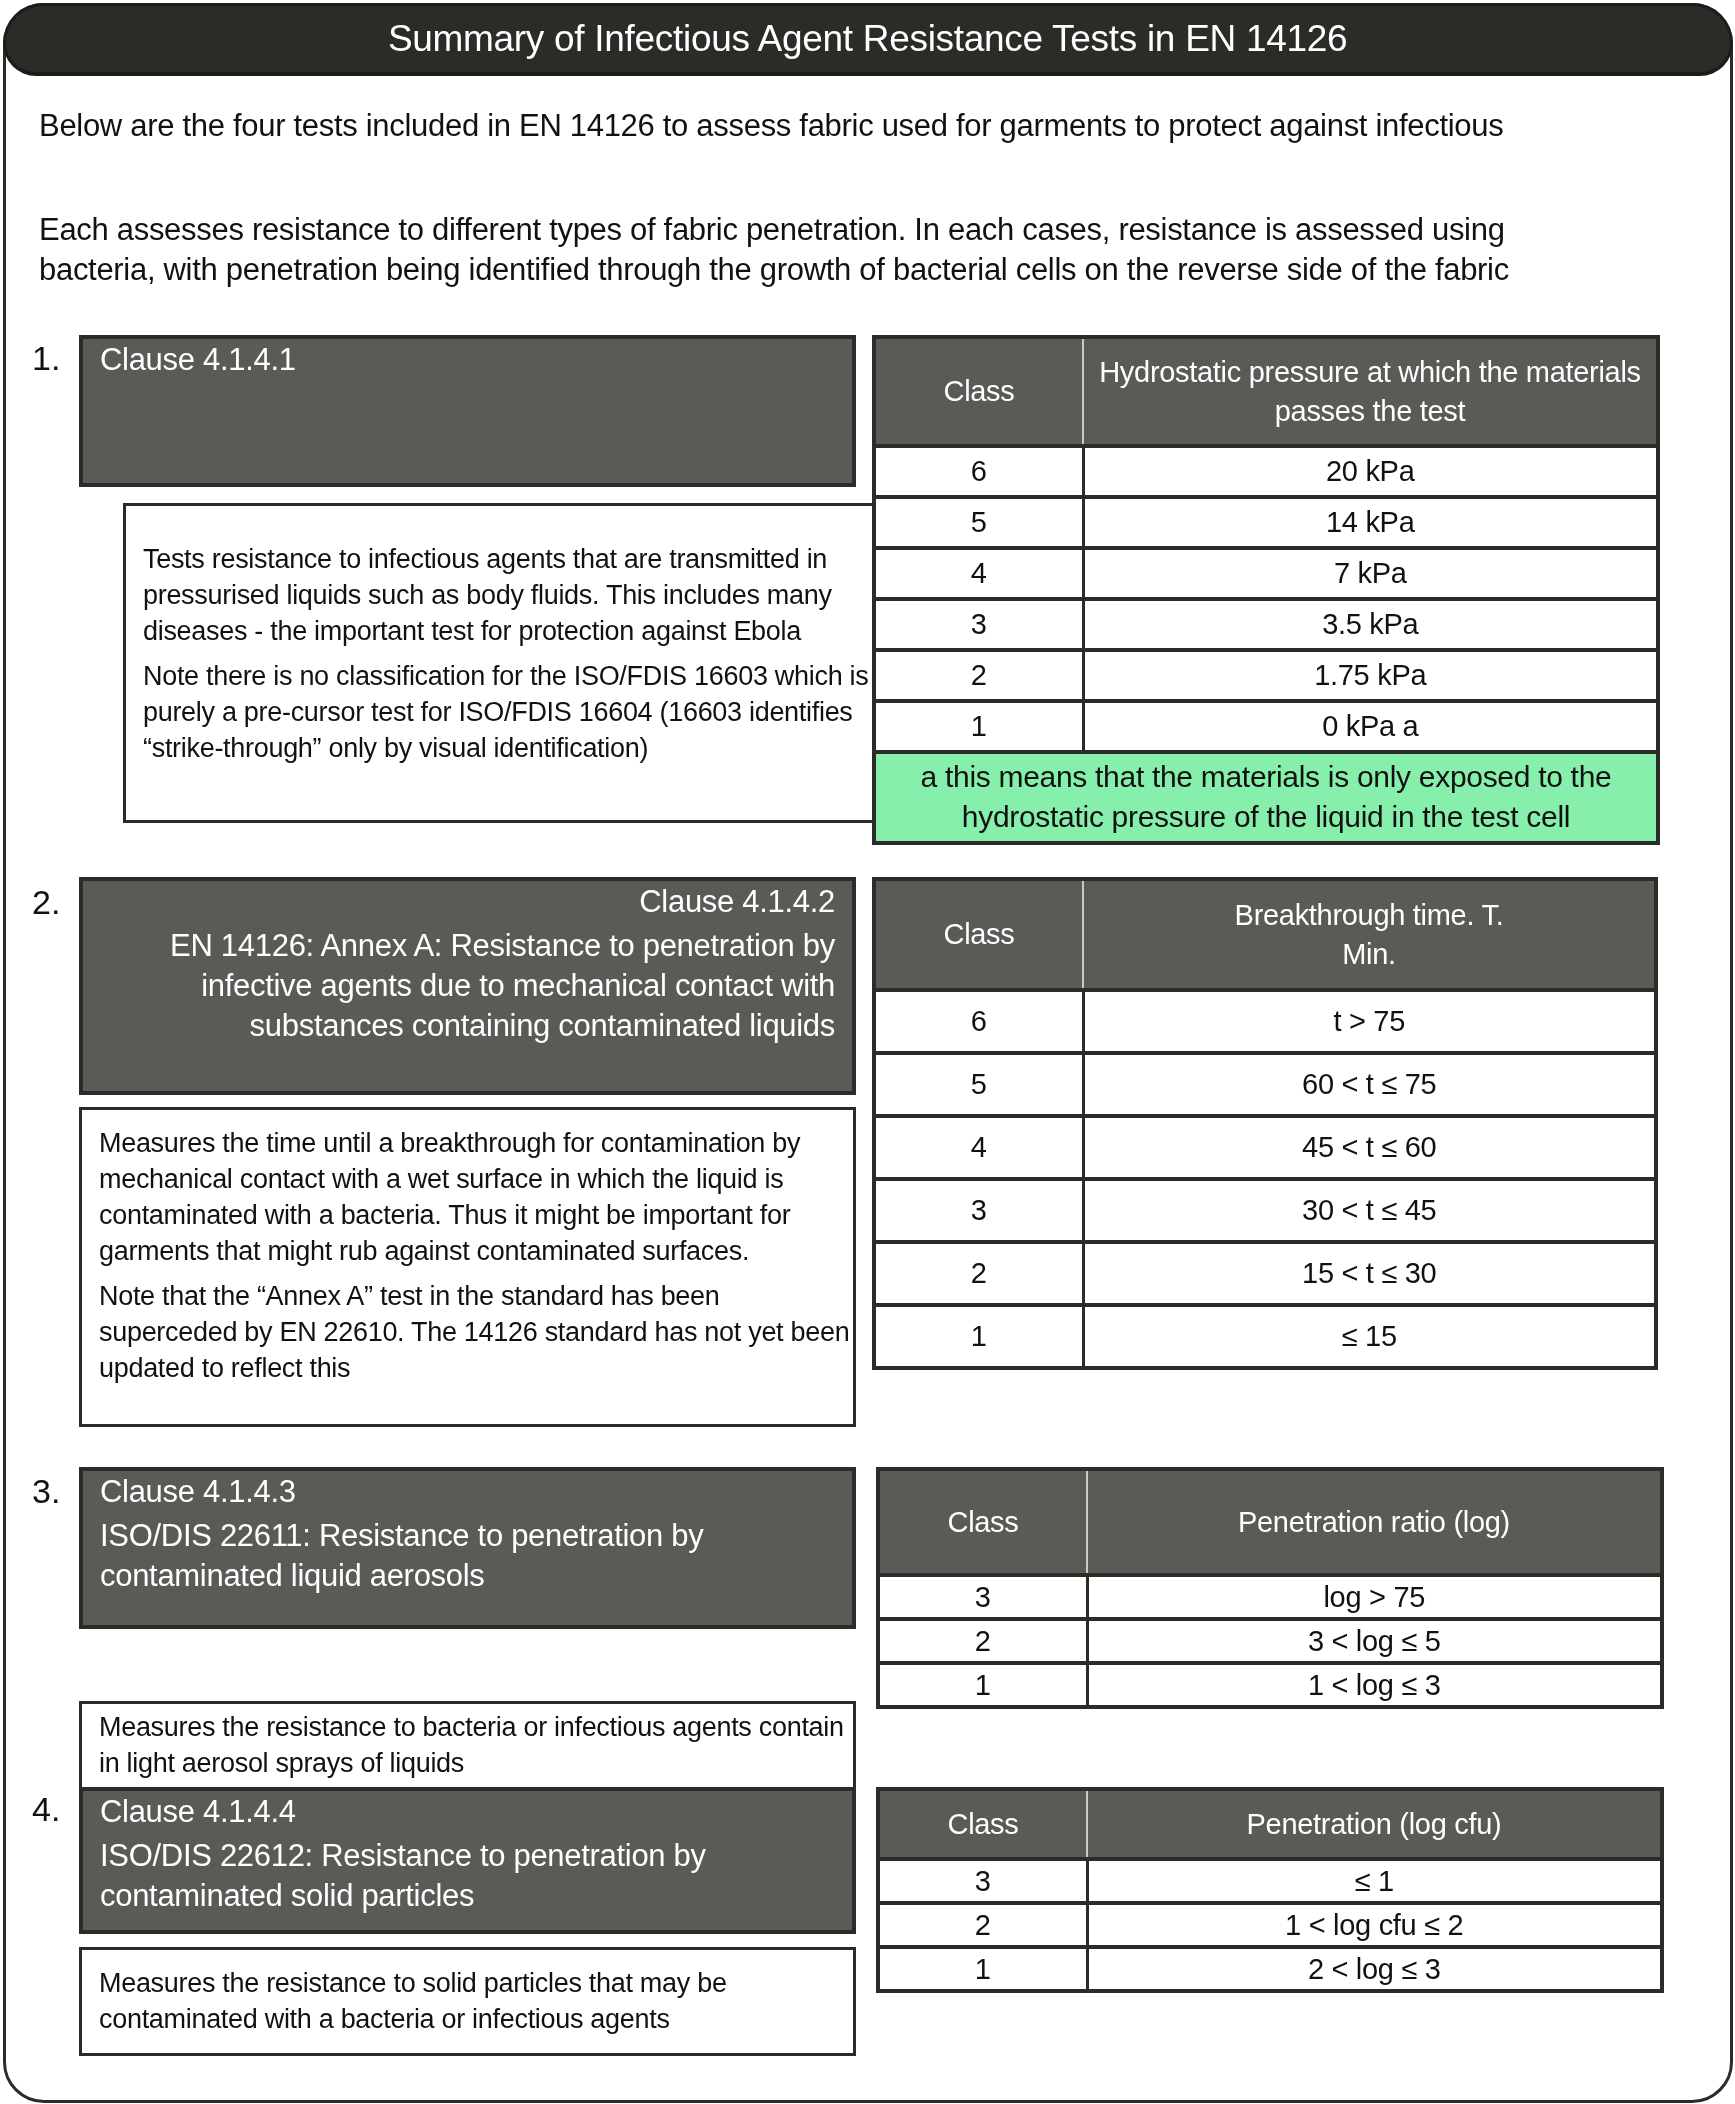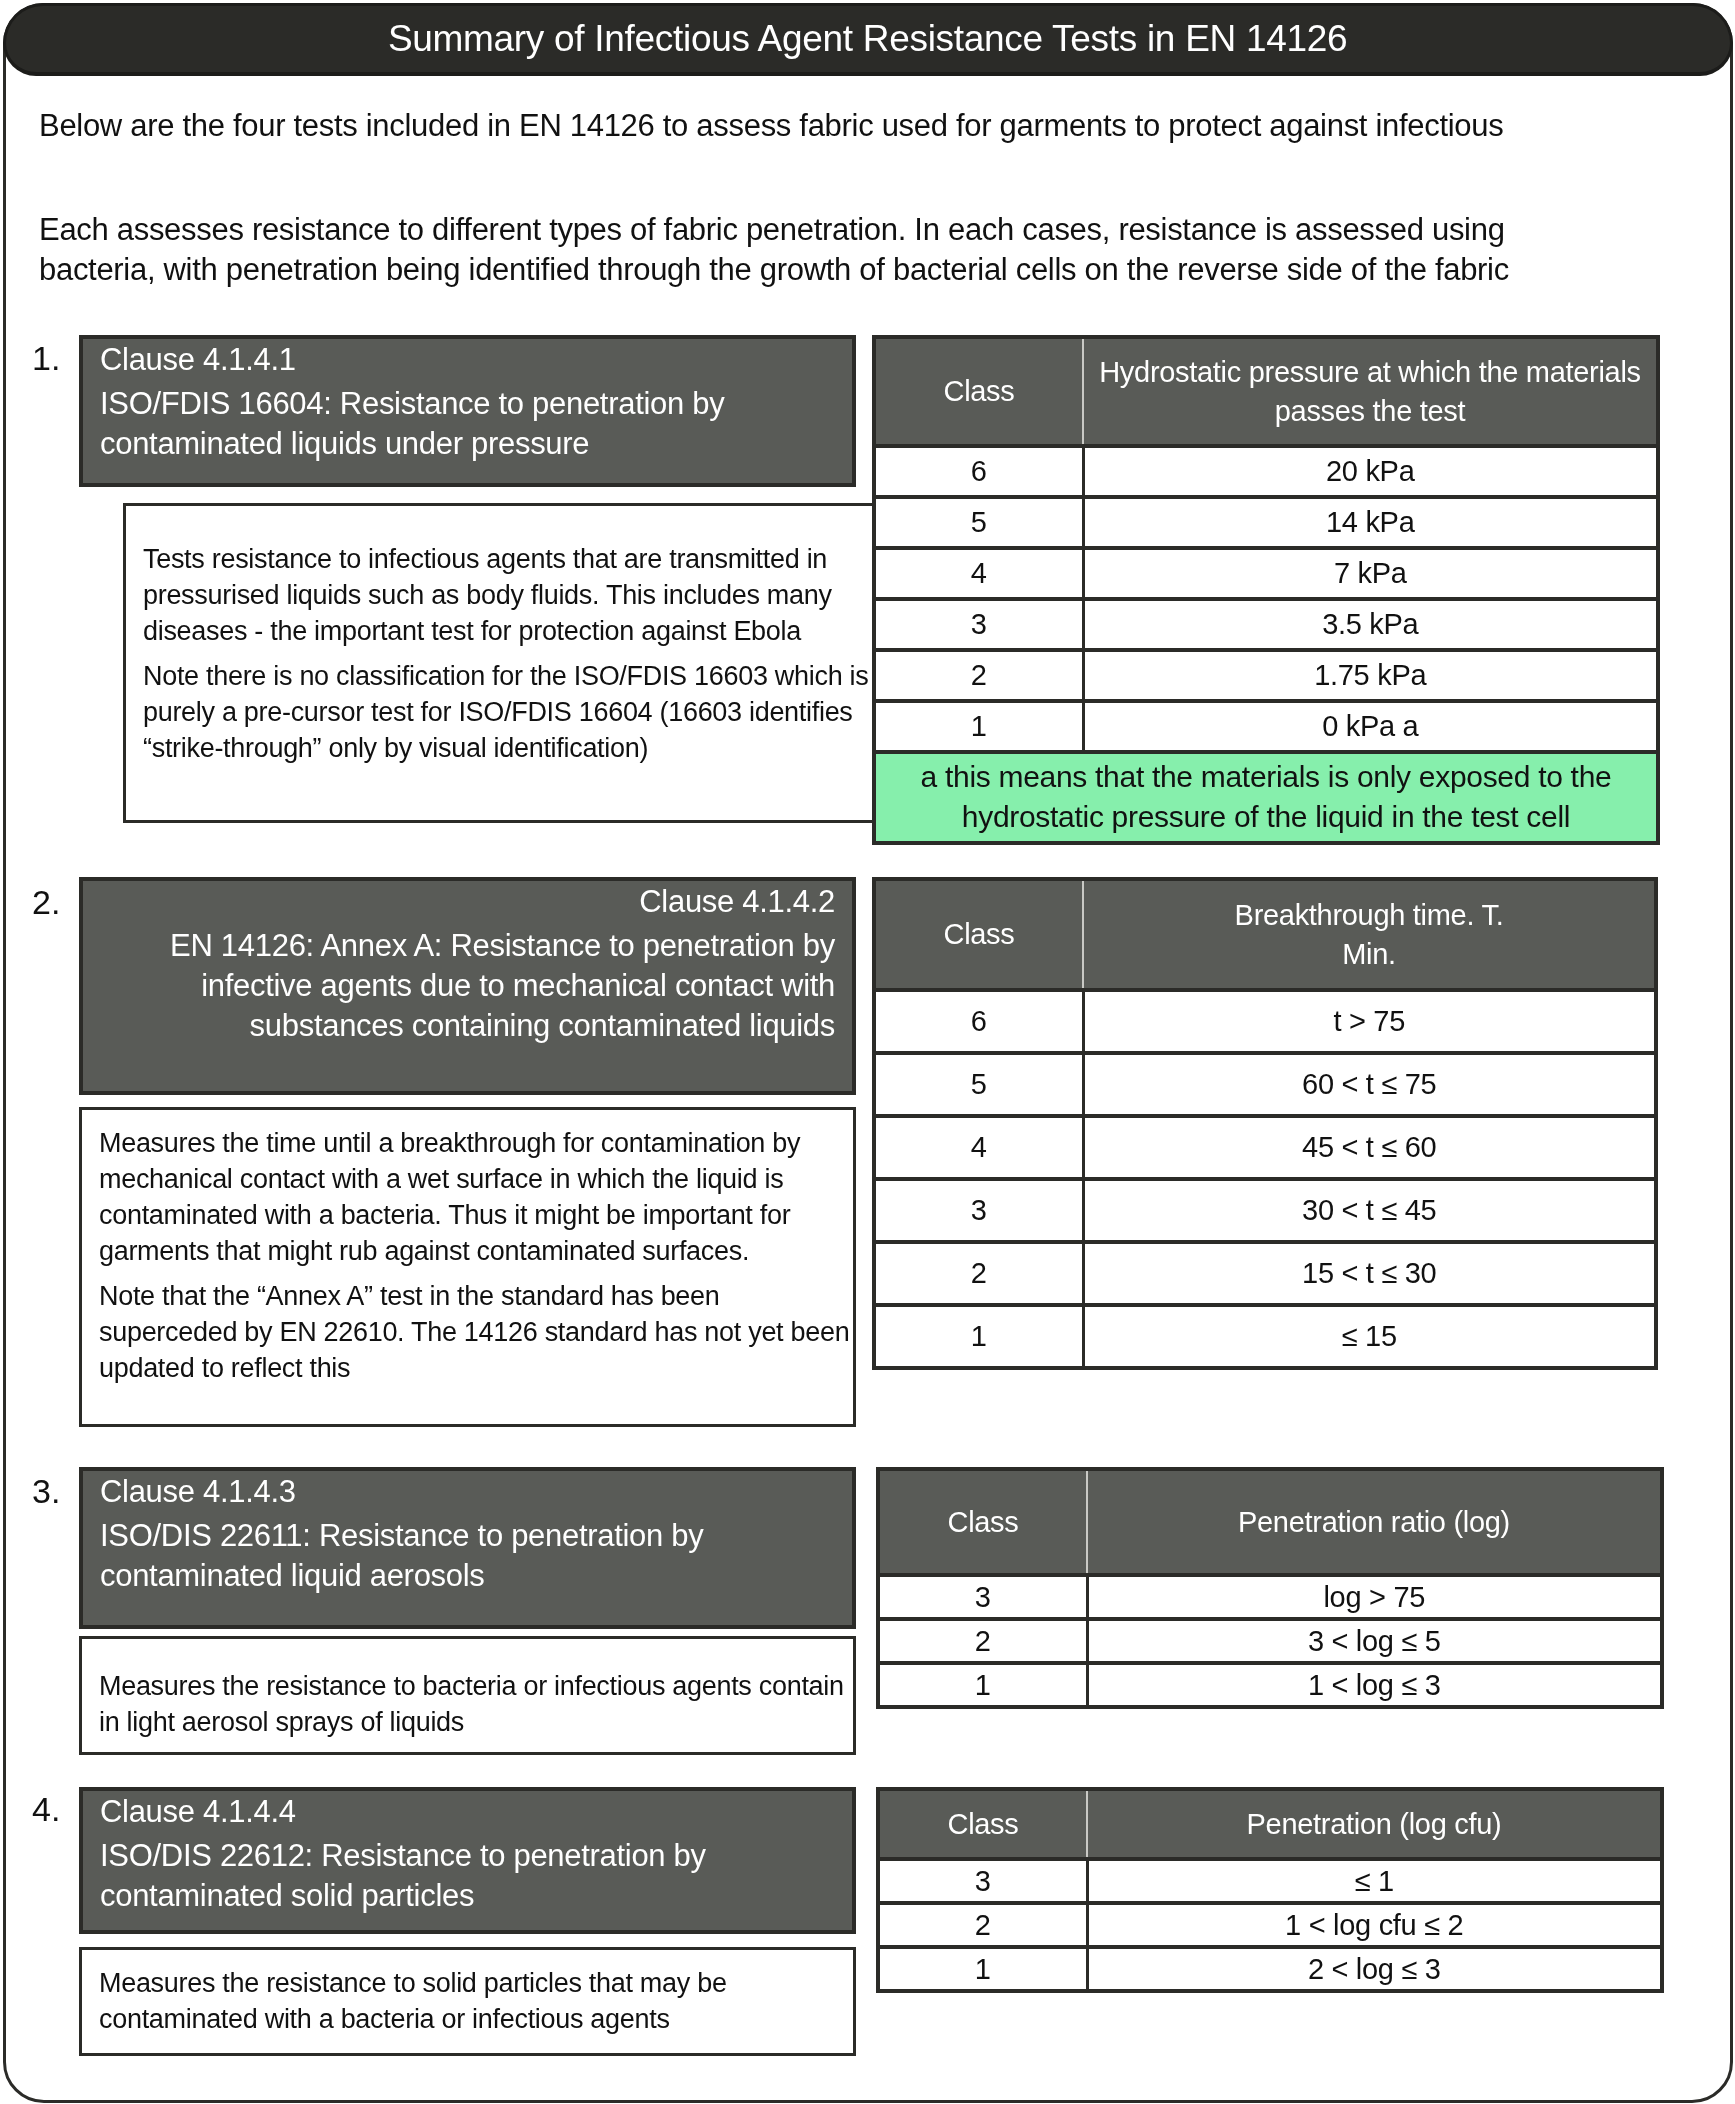--- a/index.html
+++ b/index.html
@@ -75,21 +75,20 @@
   <div>Below are the four tests included in EN 14126 to assess fabric used for garments to protect against infectious</div>
 </div>
 <div class="intro" style="top:210px;">
   <div>Each assesses resistance to different types of fabric penetration. In each cases, resistance is assessed using</div>
   <div>bacteria, with penetration being identified through the growth of bacterial cells on the reverse side of the fabric</div>
 </div>
 
 <div class="num" style="top:339px;">1.</div>
 <div class="hdr" style="top:335px;height:152px;">
   <span class="clause">Clause 4.1.4.1</span>
-  <span>ISO/FDIS 16604: Resistance to penetration by contaminated liquids under pressure</span>
 </div>
 <div class="desc" style="top:503px;height:320px;padding-top:35px;margin-left:44px;">
   <p>Tests resistance to infectious agents that are transmitted in pressurised liquids such as body fluids. This includes many diseases - the important test for protection against Ebola</p>
   <p>Note there is no classification for the ISO/FDIS 16603 which is purely a pre-cursor test for ISO/FDIS 16604 (16603 identifies “strike-through” only by visual identification)</p>
 </div>
 <table class="cls" style="left:872px;top:335px;width:788px;">
   <colgroup>
       <col class="col1">
       <col>
     </colgroup>
@@ -175,21 +174,21 @@
         <td>≤ 15</td>
       </tr>
 </tbody>
   </table>
 
 <div class="num" style="top:1472px;">3.</div>
 <div class="hdr" style="top:1467px;height:162px;">
   <span class="clause">Clause 4.1.4.3</span>
   <span>ISO/DIS 22611:  Resistance to penetration by contaminated liquid aerosols</span>
 </div>
-<div class="desc" style="top:1636px;height:119px;padding-top:29px;">
+<div class="desc" style="top:1701px;height:119px;padding-top:5px;">
   <p>Measures the resistance to bacteria or infectious agents contain in light aerosol sprays of liquids</p>
 </div>
 <table class="cls" style="left:876px;top:1467px;width:788px;">
   <colgroup>
       <col class="col1">
       <col>
     </colgroup>
   <tbody>
       <tr style="height:106px;">
     <th>Class</th>

